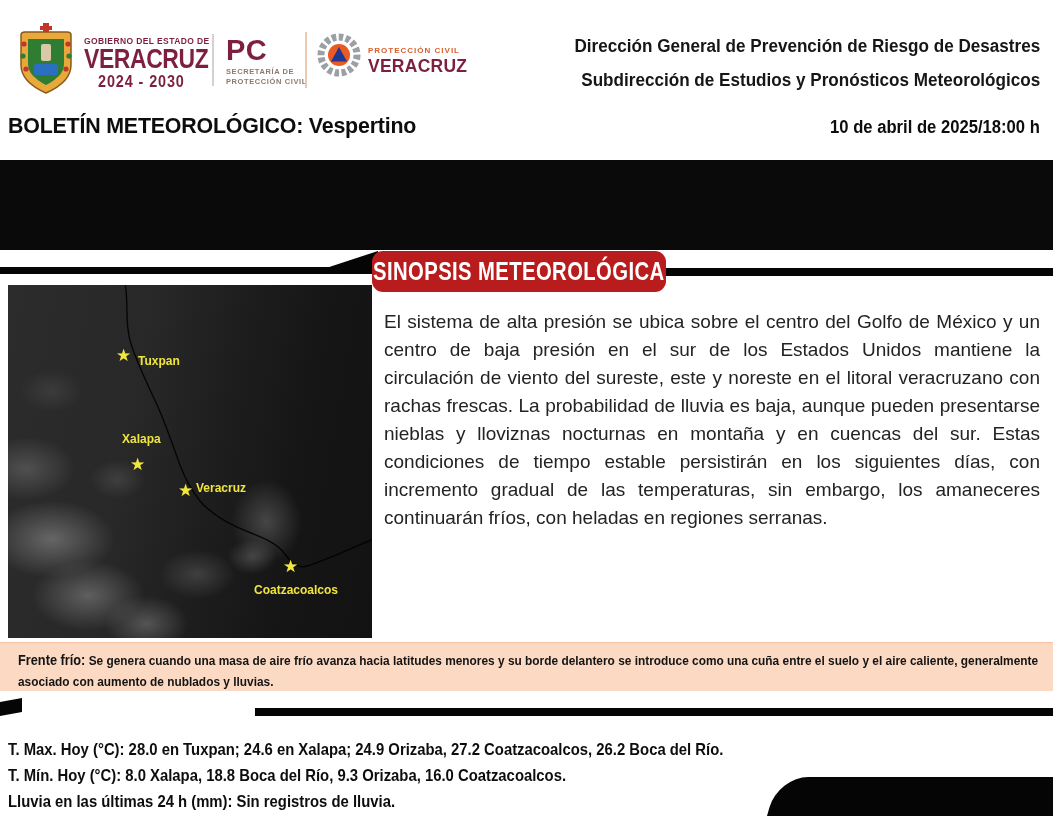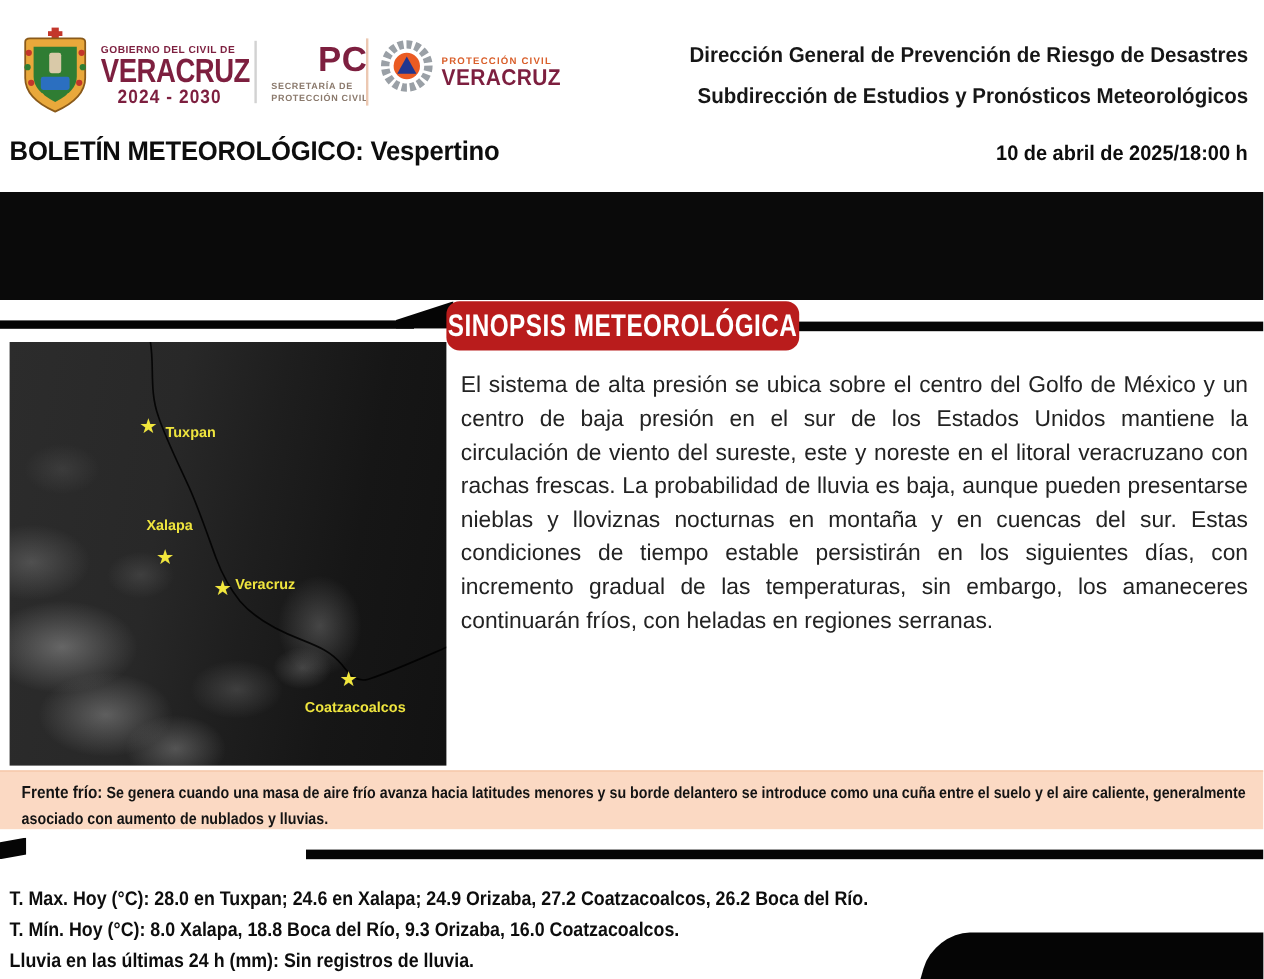--- a/index.html
+++ b/index.html
@@ -9,21 +9,21 @@
   }
   .abs{position:absolute;}
 
   
   .maroon{color:#7D1F3F;}
   .gob-top{font-size:8.5px;font-weight:bold;letter-spacing:.4px;}
   .gob-name{font-size:28px;font-weight:bold;line-height:.95;transform:scaleX(.82);transform-origin:0 50%;letter-spacing:-.5px;}
   .gob-period{font-size:16px;font-weight:bold;letter-spacing:1px;transform:scaleX(.9);transform-origin:0 50%;margin-left:14px;}
   .vdiv{width:2px;background:#d2d2d2;}
   .vdiv2{width:2px;background:#ecc8b2;}
-  .pc-abbr{font-size:29px;font-weight:bold;line-height:.9;letter-spacing:.5px;margin-left:39px;}
+  .pc-abbr{font-size:29px;font-weight:bold;line-height:.9;letter-spacing:.5px;}
   .pc-sub{font-size:7.5px;font-weight:bold;color:#8b7a6d;letter-spacing:.6px;line-height:1.3;}
   .pcv-l1{font-size:8px;font-weight:bold;color:#d95f2b;letter-spacing:1px;}
   .pcv-l2{font-size:19px;font-weight:bold;transform:scaleX(.92);transform-origin:0 50%;letter-spacing:.3px;}
   .org-lines{text-align:right;font-weight:bold;font-size:18px;color:#161616;transform:scaleX(.95);transform-origin:100% 0;}
   .org-lines div{margin-bottom:13px;}
   .bulletin-title{font-size:22.5px;font-weight:bold;color:#0d0d0d;transform:scaleX(.95);transform-origin:0 50%;letter-spacing:-.2px;}
   .issued{font-size:17.5px;font-weight:bold;color:#0d0d0d;transform:scaleX(.95);transform-origin:100% 50%;}
 
   
   .resumen-bar{left:0;top:160px;width:1053px;height:90px;background:#0a0a0a;}
@@ -101,21 +101,21 @@
       <circle cx="9" cy="34" r="2.6" fill="#2F7D33"></circle>
         <circle cx="55" cy="34" r="2.6" fill="#2F7D33"></circle>
       <circle cx="12" cy="47" r="2.6" fill="#C3362B"></circle>
         <circle cx="52" cy="47" r="2.6" fill="#C3362B"></circle>
       <circle cx="20" cy="58" r="2.6" fill="#E9A83B"></circle>
         <circle cx="44" cy="58" r="2.6" fill="#E9A83B"></circle>
     </svg>
   </div>
 
   <div class="abs" style="left:84px;top:36px;">
-    <div class="gob-top maroon">GOBIERNO DEL CIVIL DE</div>
+    <div class="gob-top maroon">GOBIERNO DEL ESTADO DE</div>
     <div class="gob-name maroon">VERACRUZ</div>
     <div class="gob-period maroon">2024 - 2030</div>
   </div>
 
   <div class="abs vdiv" style="left:212px;top:34px;height:52px;"></div>
 
   <div class="abs" style="left:226px;top:37px;">
 
     <div class="pc-abbr maroon">PC</div>
     <div class="pc-sub" style="margin-top:4px;">SECRETARÍA DE</div>

